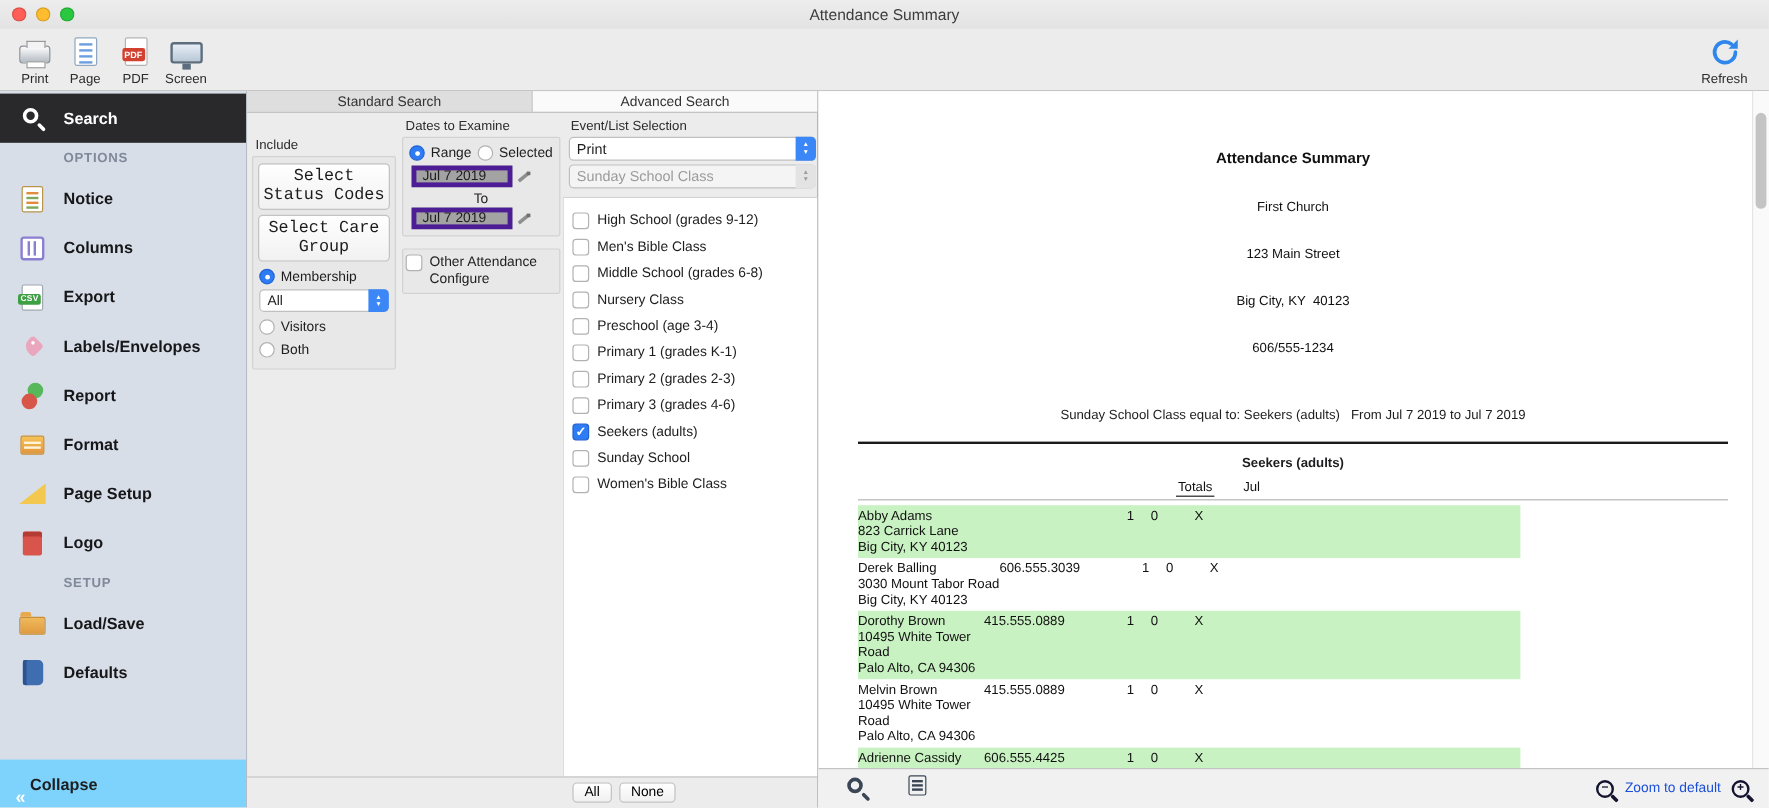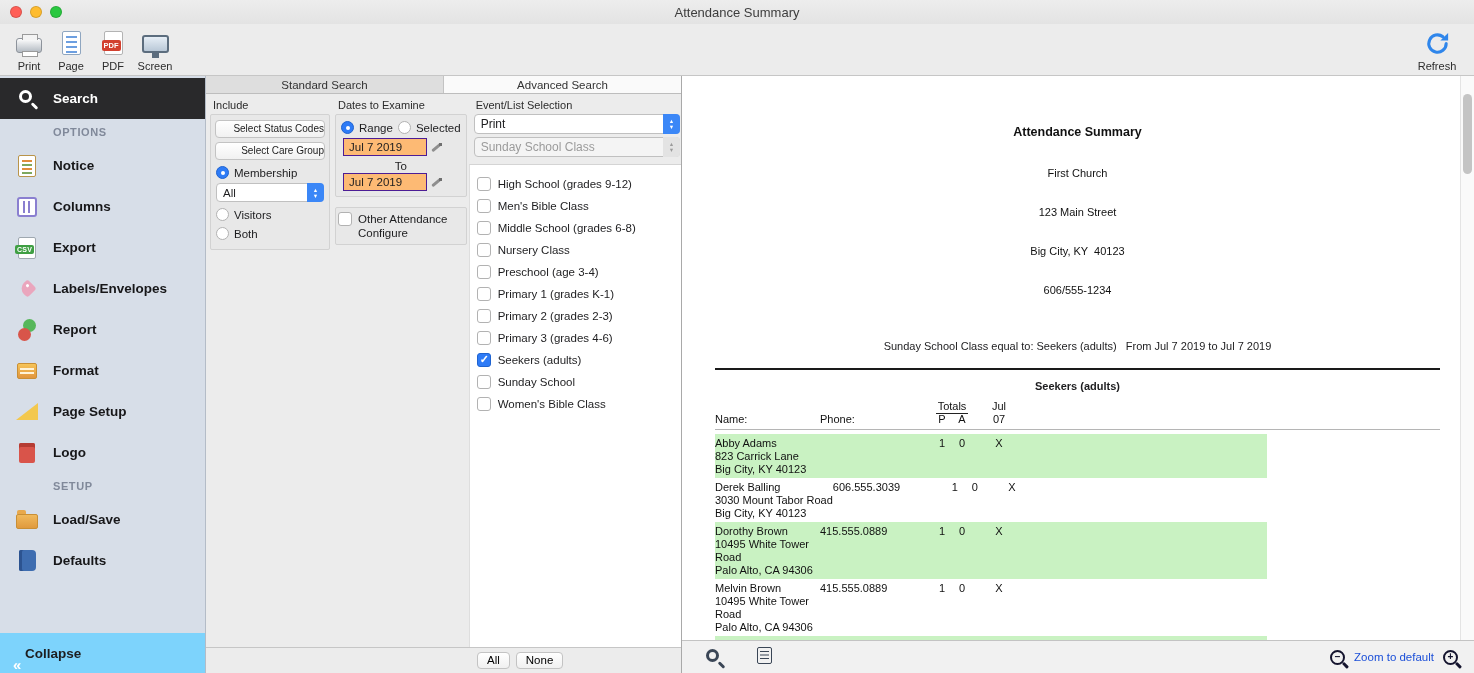--- a/index.html
+++ b/index.html
@@ -81,44 +81,44 @@
   .icon-expand-wrap:after{right:1px;top:1px;border-bottom:none;border-left:none;}
 
   
   .search-panel { flex:0 0 476px; background:#ececec; border-right:1px solid #a9a9a9; display:flex; flex-direction:column; }
   .tabs { flex:0 0 18px; display:flex; background:#dedede; border-bottom:1px solid #bdbdbd; }
   .tab { flex:1; display:flex; align-items:center; justify-content:center; font-size:11.5px; color:#333;
          border-right:1px solid #c3c3c3; background:#dedede; cursor:default; }
   .tab:last-child{border-right:none;text-align:right;}
   .tab.active { background:#fafafa; }
   .panel-body { flex:1; display:flex; min-height:0; }
-  .col-include { flex:0 0 126px; padding:4px 2px 0 4px; }
+  .col-include { flex:0 0 126px; padding:20px 2px 0 4px; }
   .col-dates   { flex:0 0 130px; padding:4px 2px 0 3px; }
   .col-events  { flex:1; display:flex; flex-direction:column; min-height:0; }
   .sec-label { font-size:11px; color:#2c2c2c; margin:1px 0 3px 3px; }
   .groupbox { background:#e8e8e8; border:1px solid #d2d2d2; border-radius:2px; padding:5px 4px; }
   .pbtn { display:block; width:100%; background:linear-gradient(#ffffff,#f1f1f1); border:1px solid #c3c3c3;
-          border-radius:4px; font-size:10px; color:#1c1c1c; padding:2px 0 3px; text-align:right; margin-bottom:4px;
-          font-family:Liberation Sans, sans-serif; }
+          border-radius:4px; font-size:14px; color:#1c1c1c; padding:2px 0 3px; text-align:center; margin-bottom:4px;
+          font-family:Liberation Mono, monospace; }
   .radio-row { display:flex; align-items:center; gap:5px; margin:6px 1px 4px; }
   .radio { width:13px; height:13px; border-radius:50%; background:#fff; border:1px solid #b2b2b2; flex:0 0 13px; position:relative; }
   .radio.on { background:#2e7bf6; border-color:#1f63d0; }
   .radio.on:after { content:""; position:absolute; left:4px; top:4px; width:4px; height:4px; border-radius:50%; background:#fff; }
   .rlabel { font-size:11.5px; }
   .select { display:flex; align-items:center; background:#fff; border:1px solid #c0c0c0; border-radius:4px;
             height:19px; font-size:11.5px; padding-left:6px; position:relative; }
   .select .chev { position:absolute; right:-1px; top:-1px; bottom:-1px; width:17px; background:#3b87f7;
                   border-radius:0 4px 4px 0; display:flex; flex-direction:column; align-items:center; justify-content:center; }
   .select .chev:before{content:"▲";font-size:5.5px;color:#fff;line-height:6px;}
   .select .chev:after{content:"▼";font-size:5.5px;color:#fff;line-height:6px;}
   .select.disabled { color:#9b9b9b; background:#f4f4f4; }
   .select.disabled .chev { background:#e3e3e3; }
   .select.disabled .chev:before,.select.disabled .chev:after{color:#9b9b9b;}
   .datefield { display:flex; align-items:center; gap:3px; margin:3px 0 0 3px; }
-  .dateinput { width:84px; height:18px; background:#fdba74; border:1px solid #4c1d95; font-size:11.5px;
+  .dateinput { width:84px; height:18px; background:#a3a3a3; border:4px solid #4c1d95; font-size:11.5px;
                display:flex; align-items:center; padding-left:5px; }
   .date-icon{width:13px;height:13px;position:relative;flex:0 0 13px;}
   .date-icon:before{content:"";position:absolute;left:1px;top:5px;width:11px;height:3px;background:#8f8f8f;transform:rotate(-40deg);border-radius:1px;}
   .date-icon:after{content:"";position:absolute;right:1px;top:2px;width:3px;height:3px;background:#6f6f6f;}
   .to-label { text-align:center; font-size:11.5px; margin:4px 0 1px; }
   .checkbox { width:14px; height:14px; border:1px solid #b2b2b2; border-radius:3px; background:#fff; flex:0 0 14px; position:relative; }
   .checkbox.checked { background:#2e7bf6; border-color:#1f63d0; }
   .checkbox.checked:after { content:"✓"; position:absolute; left:2px; top:-1px; color:#fff; font-size:11px; font-weight:bold; }
   .other-att { display:flex; gap:6px; margin-top:10px; padding:4px 2px; background:#e8e8e8; border:1px solid #d2d2d2; border-radius:2px; }
   .other-att .txt { font-size:11.5px; line-height:14px; }
@@ -136,21 +136,21 @@
 
   
   .report { flex:1; display:flex; flex-direction:column; background:#fff; position:relative; min-width:0; }
   .report-body { flex:1; padding:24px 20px 0 33px; overflow:hidden; }
   .rp-head { width:725px; text-align:center; font-size:11px; line-height:13px; color:#111; white-space:pre-wrap; }
   .rp-title { font-weight:bold; font-size:12.5px; margin-bottom:2px; }
   .rp-criteria { width:725px; text-align:center; font-size:11px; margin-top:17px; white-space:pre-wrap; }
   .rp-rule { width:725px; height:2px; background:#1a1a1a; margin-top:16px; }
   .rp-group { width:725px; text-align:center; font-size:11px; font-weight:bold; margin-top:10px; }
   .rp-table { margin-top:8px; font-size:11px; line-height:13px; color:#111; }
-  .hline { display:flex; }
+  .hline { display:flex;margin-left:44px; }
   .c-name{flex:0 0 105px;} .c-phone{flex:0 0 112px;}
   .c-p,.c-a{flex:0 0 20px;text-align:center;}
   .c-totals{flex:0 0 40px;text-align:center;}
   .totals-ul{border-bottom:1px solid #222;padding:0 2px 1px;}
   .c-gap{flex:0 0 12px;} .c-mark{flex:0 0 30px;text-align:center;}
   .rp-header { width:725px; border-bottom:1px solid #b5b5b5; padding-bottom:3px; }
   .rp-rows { margin-top:4px; }
   .rp-row { display:flex; width:552px; padding:3px 0 2px; align-items:flex-start; }
   .rp-row.hl { background:#c9f2c2; }
   .r-name { flex:0 0 105px; }
@@ -443,28 +443,20 @@
 
         <div class="rp-table">
           <div class="rp-header">
             <div class="hline">
               <div class="c-name"></div>
                 <div class="c-phone"></div>
               <div class="c-totals"><span class="totals-ul">Totals</span></div>
               <div class="c-gap"></div>
               <div class="c-mark">Jul</div>
             </div>
-            <div class="hline">
-              <div class="c-name">Name:</div>
-              <div class="c-phone">Phone:</div>
-              <div class="c-p">P</div>
-              <div class="c-a">A</div>
-              <div class="c-gap"></div>
-              <div class="c-mark">07</div>
-            </div>
           </div>
 
           <div class="rp-rows">
             <div class="rp-row hl">
               <div class="r-name">
                 <div>Abby Adams</div>
                 <div>823 Carrick Lane</div>
                 <div>Big City, KY 40123</div>
               </div>
               <div class="r-phone"></div>

